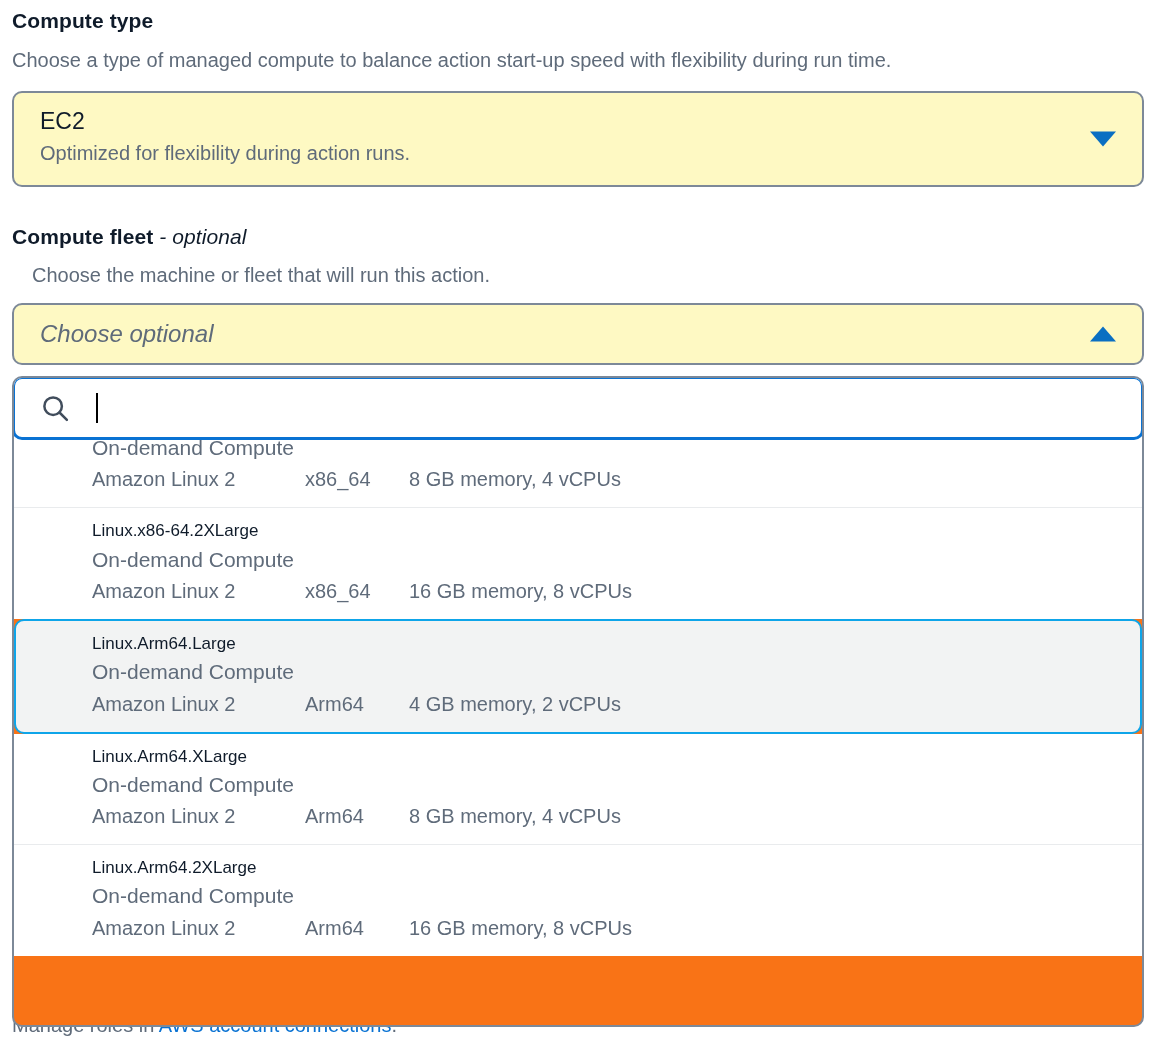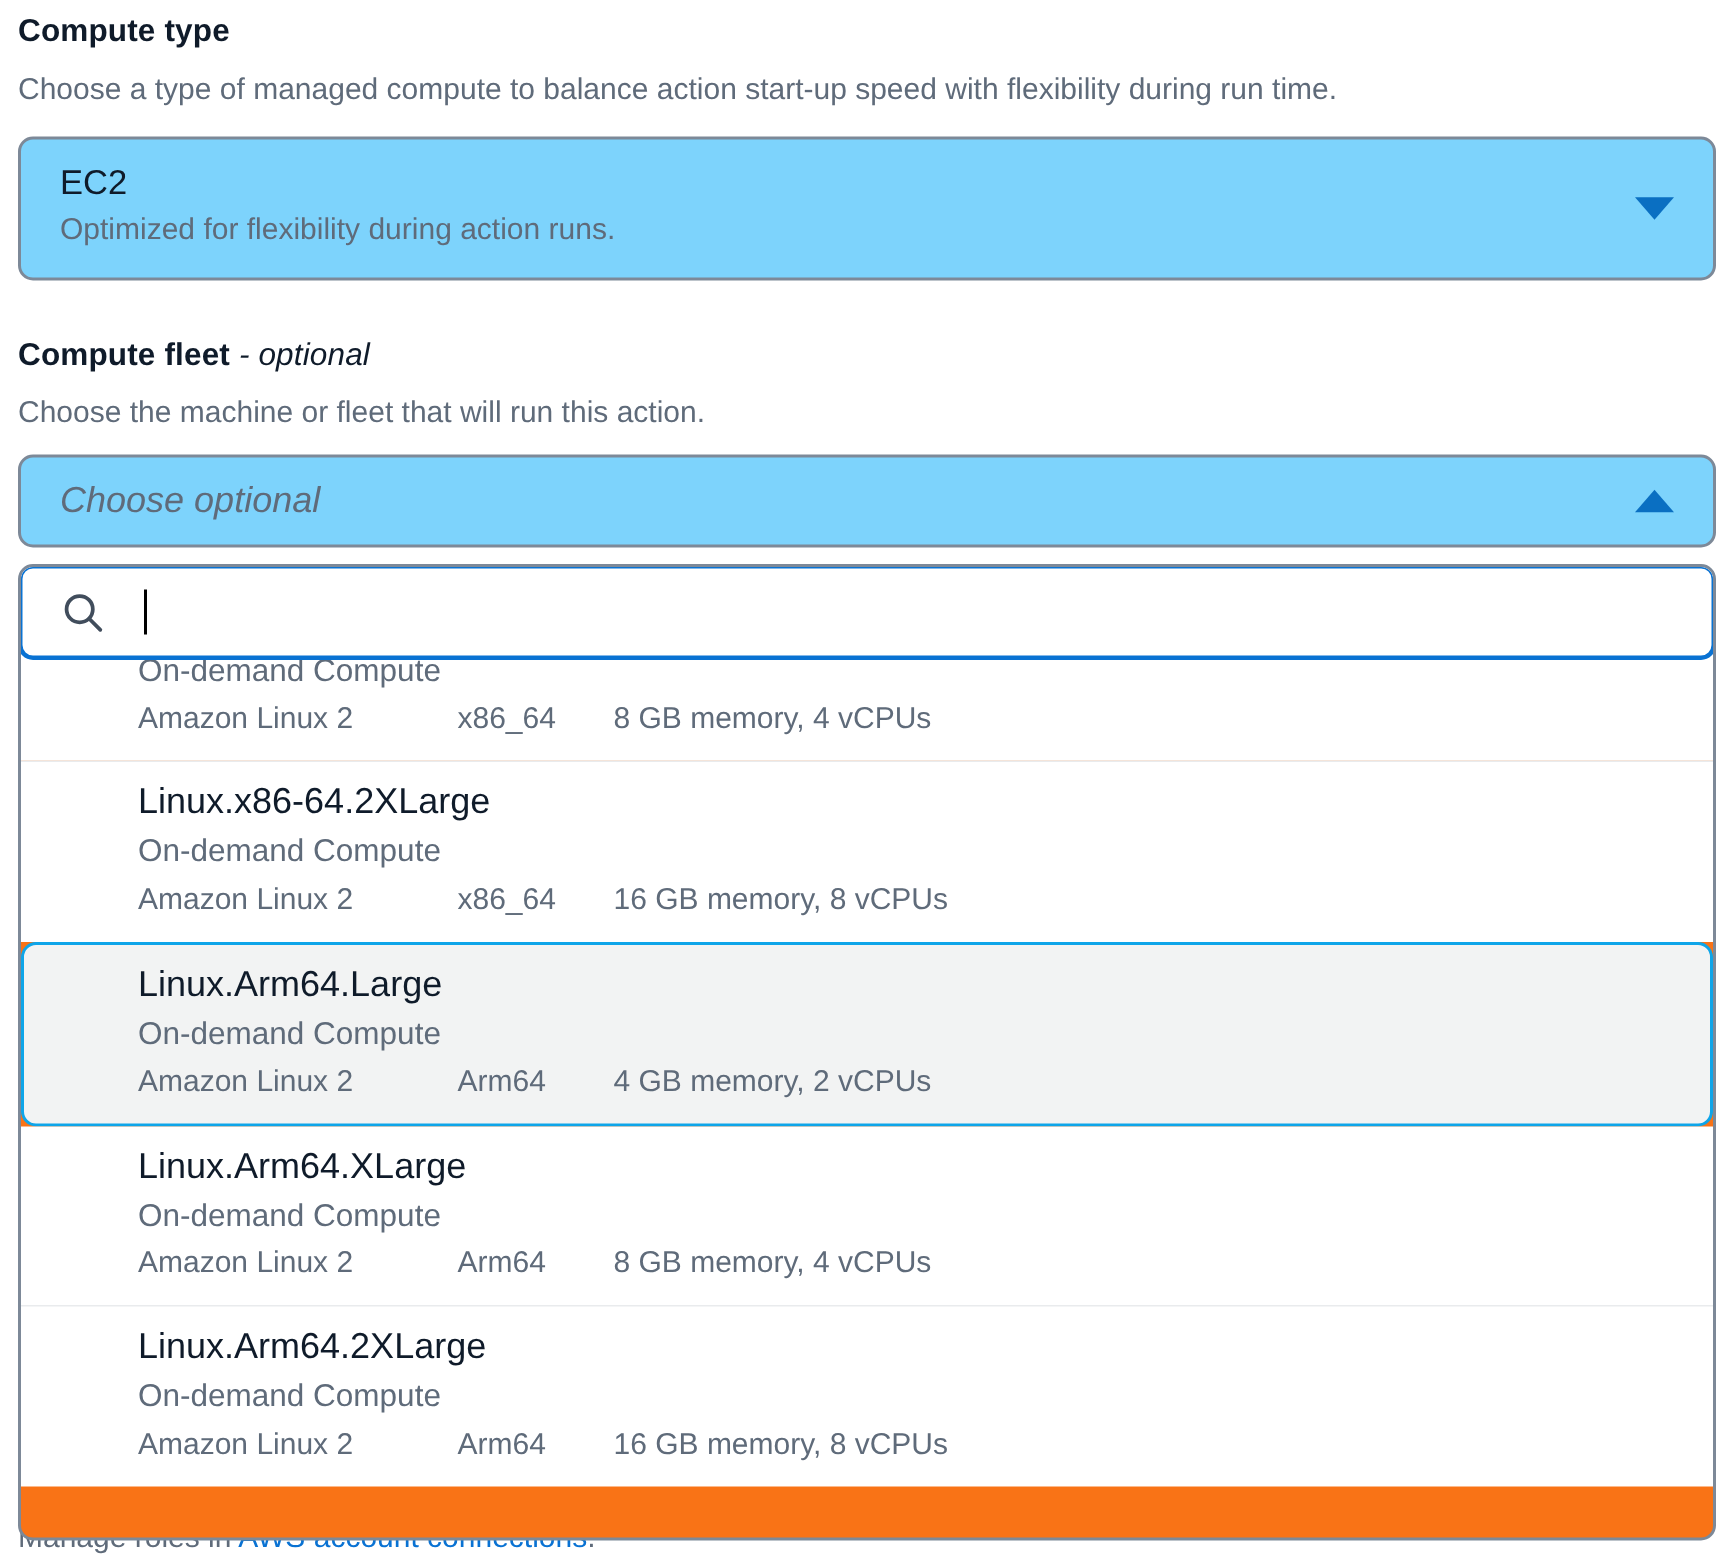--- a/index.html
+++ b/index.html
@@ -50,21 +50,21 @@
     top: 8px;
     width: 1132px;
   }
   #compute-type-section .field-desc { margin-top: 14px; }
 
   .select-box {
     position: relative;
     box-sizing: border-box;
     border: 2px solid #7d8998;
     border-radius: 10px;
-    background: #7dd3fc;
+    background: #fef9c3;
     margin-top: 18px;
   }
   .select-box.tall {
     height: 96px;
     padding: 14px 54px 10px 26px;
   }
   .select-title {
     font-size: 23px;
     color: #0f1b2a;
     line-height: 1.25;
@@ -94,21 +94,21 @@
     border-bottom: 15px solid #0a6fc2;
   }
 
   
   #compute-fleet-section {
     position: absolute;
     left: 12px;
     top: 224px;
     width: 1132px;
   }
-  #compute-fleet-section .field-desc { margin-top: 13px; }
+  #compute-fleet-section .field-desc { margin-top: 13px; margin-left: 20px; }
 
   .select-box.short {
     height: 62px;
     display: flex;
     align-items: center;
     padding: 0 54px 0 26px;
     margin-top: 15px;
   }
   .placeholder-text {
     font-size: 24px;
@@ -192,21 +192,21 @@
 
   .option.selected {
     background: #f2f3f3;
     border: 2px solid #0ea5e9;
     border-radius: 10px;
     padding-left: 76px;
   }
   .option.selected + .option { border-top: none; }
 
   .opt-title {
-    font-size: 24px;
+    font-size: 17px;
     color: #0f1b2a;
     line-height: 1.25;
   }
   .opt-sub {
     font-size: 21px;
     color: #5f6b7a;
     line-height: 1.35;
     margin-top: 4px;
   }
   .opt-meta {

